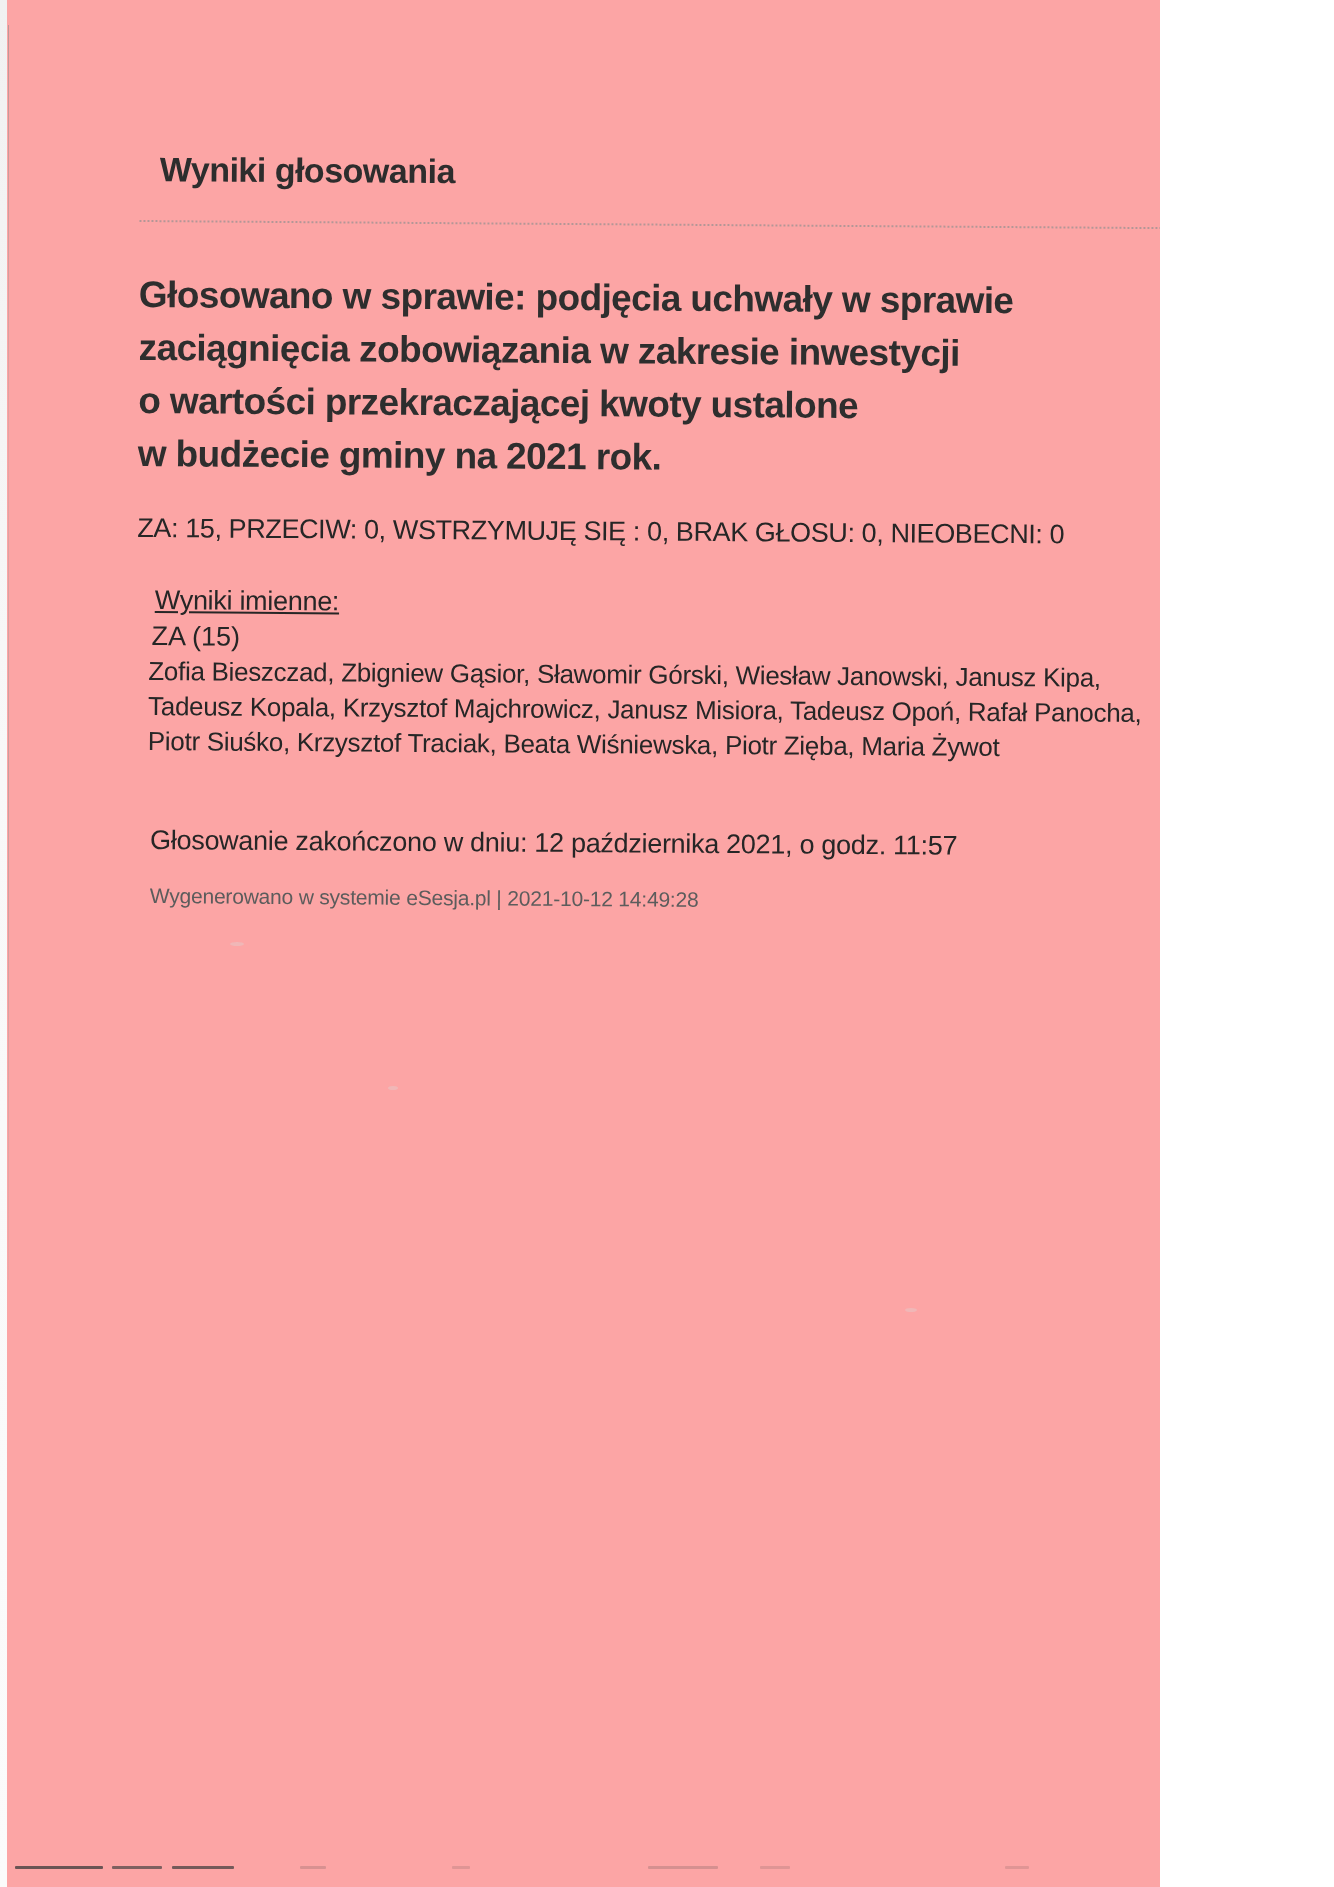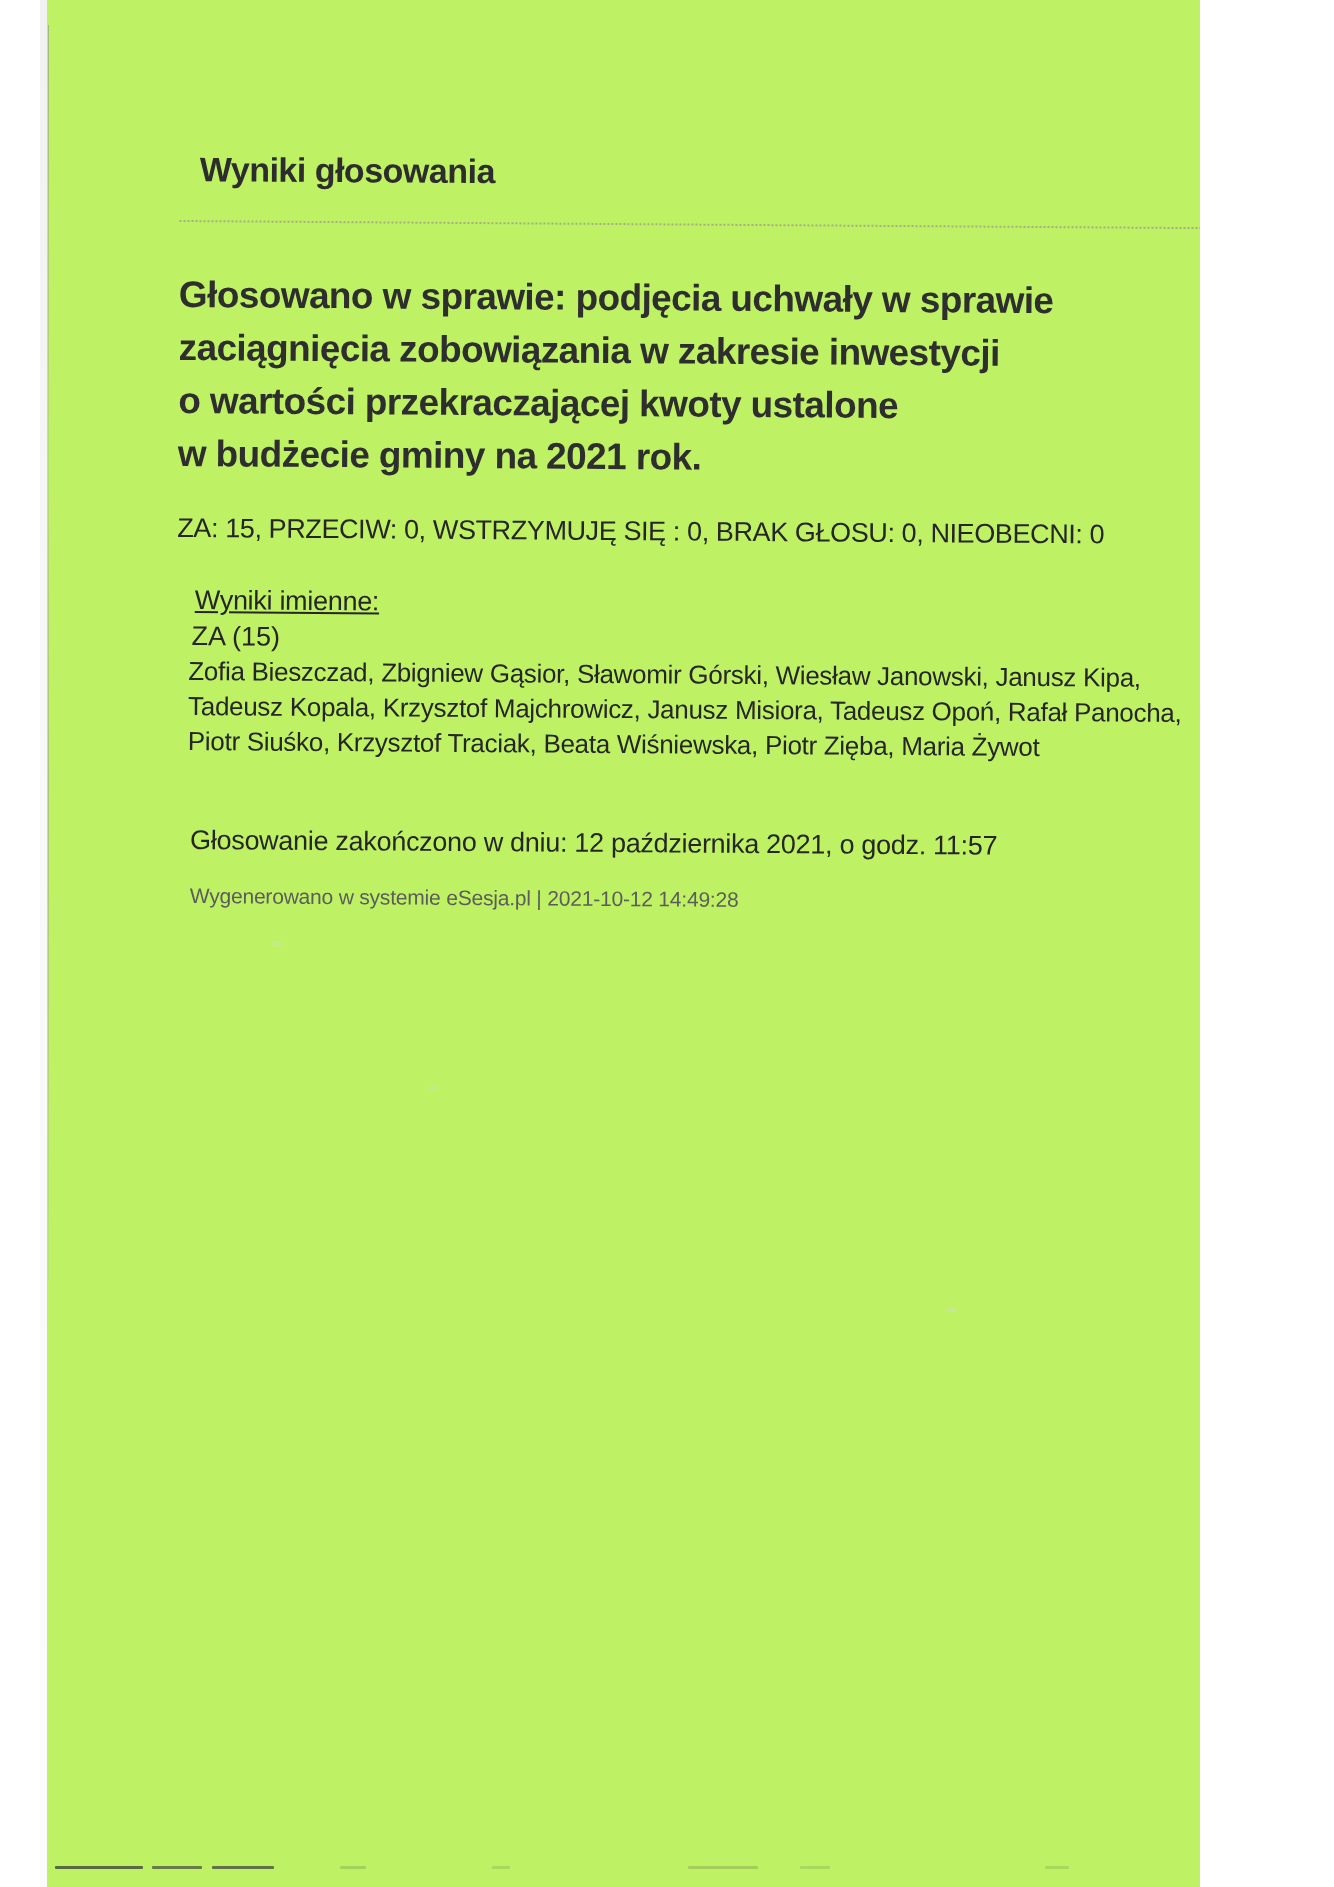--- a/index.html
+++ b/index.html
@@ -4,25 +4,24 @@
 <style>
   html, body {
     margin: 0;
     padding: 0;
     background: #ffffff;
   }
   .page {
     position: relative;
     width: 1160px;
     height: 1887px;
-    background: #bef264;
+    background: #fca5a5;
     overflow: hidden;
     font-family: "Liberation Sans", "DejaVu Sans", sans-serif;
     color: #2f2f2f;
-    margin-left: 40px;
   }
   
   .edge-strip {
     position: absolute;
     left: 0; top: 0;
     width: 7px; height: 100%;
     background: linear-gradient(180deg, #f1f1f1 0%, #f8f8f8 40%, #fbfbfb 100%);
   }
   .edge-line {
     position: absolute;

